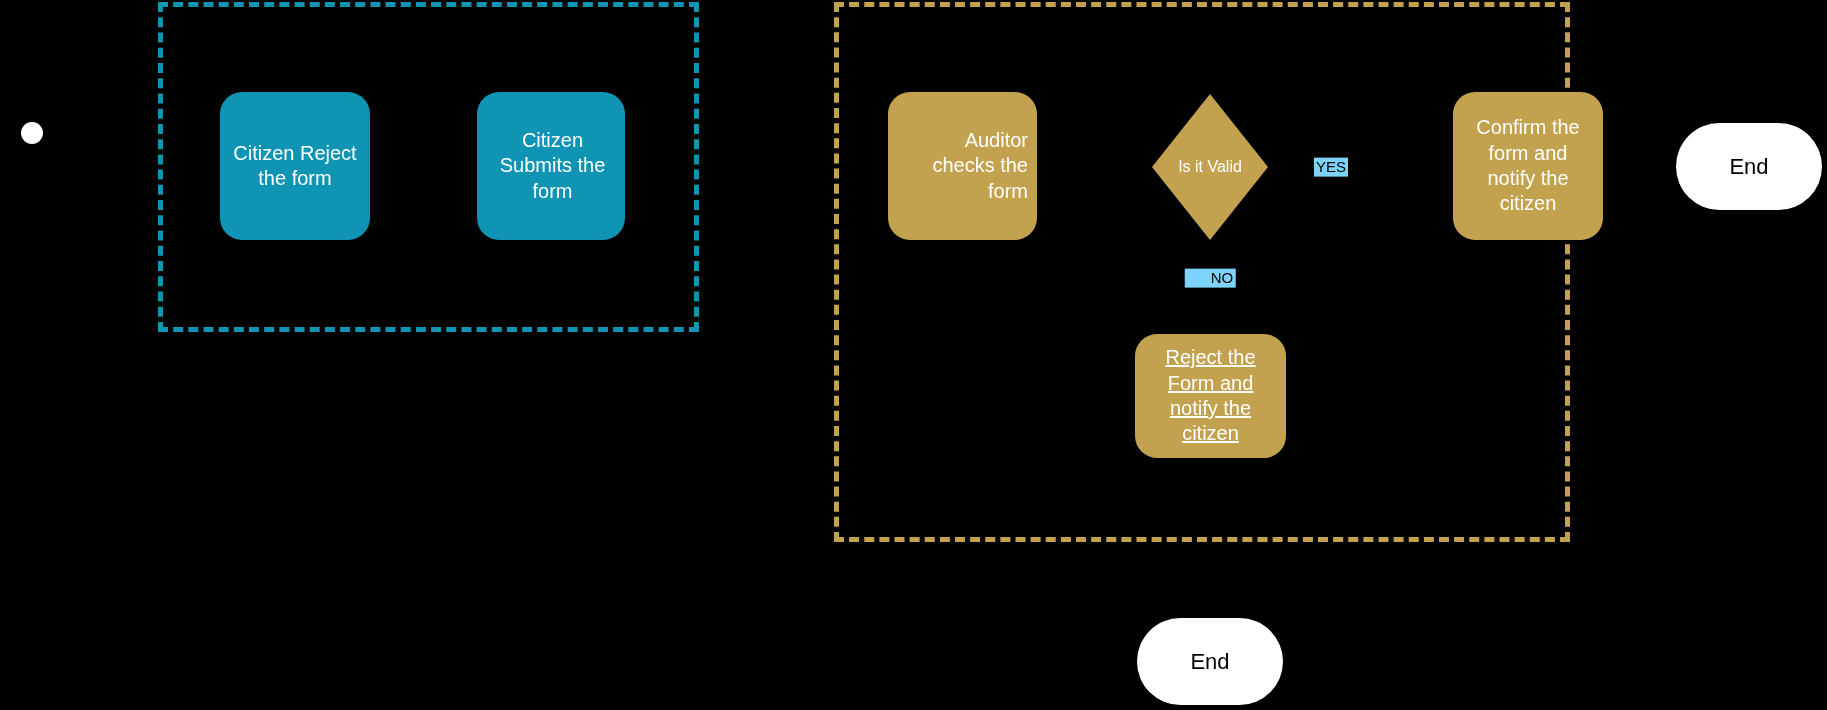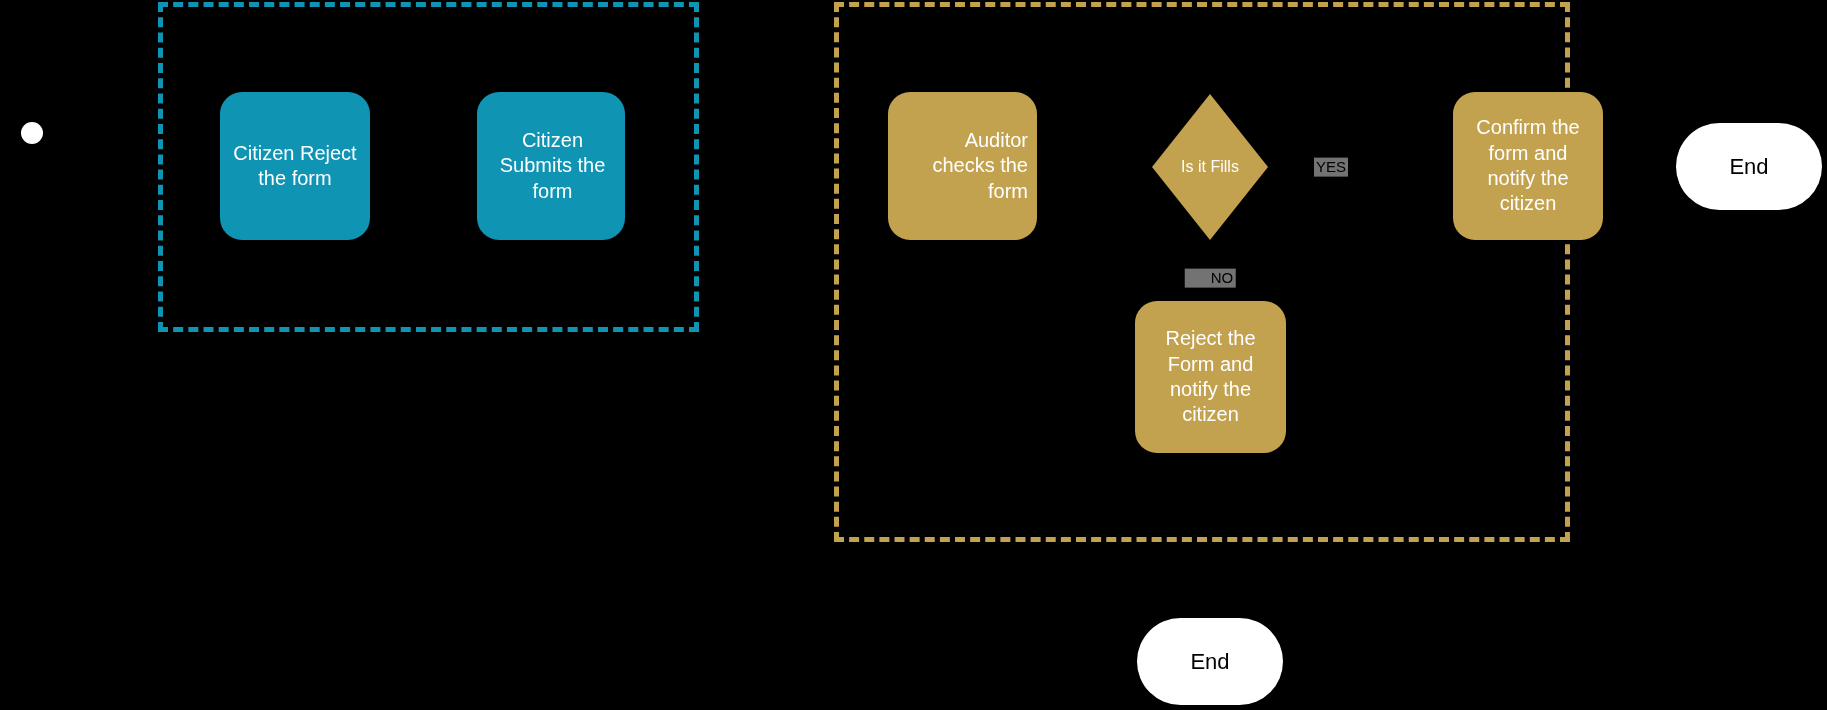--- a/index.html
+++ b/index.html
@@ -64,21 +64,21 @@
     display: flex;
     align-items: center;
     justify-content: center;
     color: #000000;
     font-size: 22px;
     text-align: center;
   }
   .branch-label {
     position: absolute;
     transform: translate(-50%, -50%);
-    background: #737373;
+    background: #7dd3fc;
     color: #000000;
     font-size: 15px;
     line-height: 1.25;
     padding: 0 2px;
     white-space: nowrap;
     text-align: right;
   }
 </style>
 </head>
 <body>
@@ -97,32 +97,32 @@
 
   <div class="node teal" style="left:477px; top:92px; width:148px; height:148px;padding-left:12px;">
     <span>Citizen Submits the form</span>
   </div>
 
   <div class="node gold" style="left:888px; top:92px; width:149px; height:148px;text-align:right;">
     <span>Auditor checks the form</span>
   </div>
 
   <div class="diamond" style="left:1152px; top:94px; width:116px; height:146px;">
-    <span>Is it Fills</span>
+    <span>Is it Valid</span>
   </div>
 
   <div class="branch-label" style="left:1331px; top:167px;">YES</div>
 
   <div class="node gold" style="left:1453px; top:92px; width:150px; height:148px;">
     <span>Confirm the form and notify the citizen</span>
   </div>
 
   <div class="branch-label" style="left:1210px; top:278px;padding-left:26px;">NO</div>
 
-  <div class="node gold" style="left:1135px; top:301px; width:151px; height:152px;">
+  <div class="node gold" style="left:1135px; top:334px; width:151px; height:124px;text-decoration:underline;">
     <span>Reject the Form and notify the citizen</span>
   </div>
 
   <div class="terminator" style="left:1676px; top:123px; width:146px; height:87px;">
     <span>End</span>
   </div>
 
   <div class="terminator" style="left:1137px; top:618px; width:146px; height:87px;">
     <span>End</span>
   </div>

